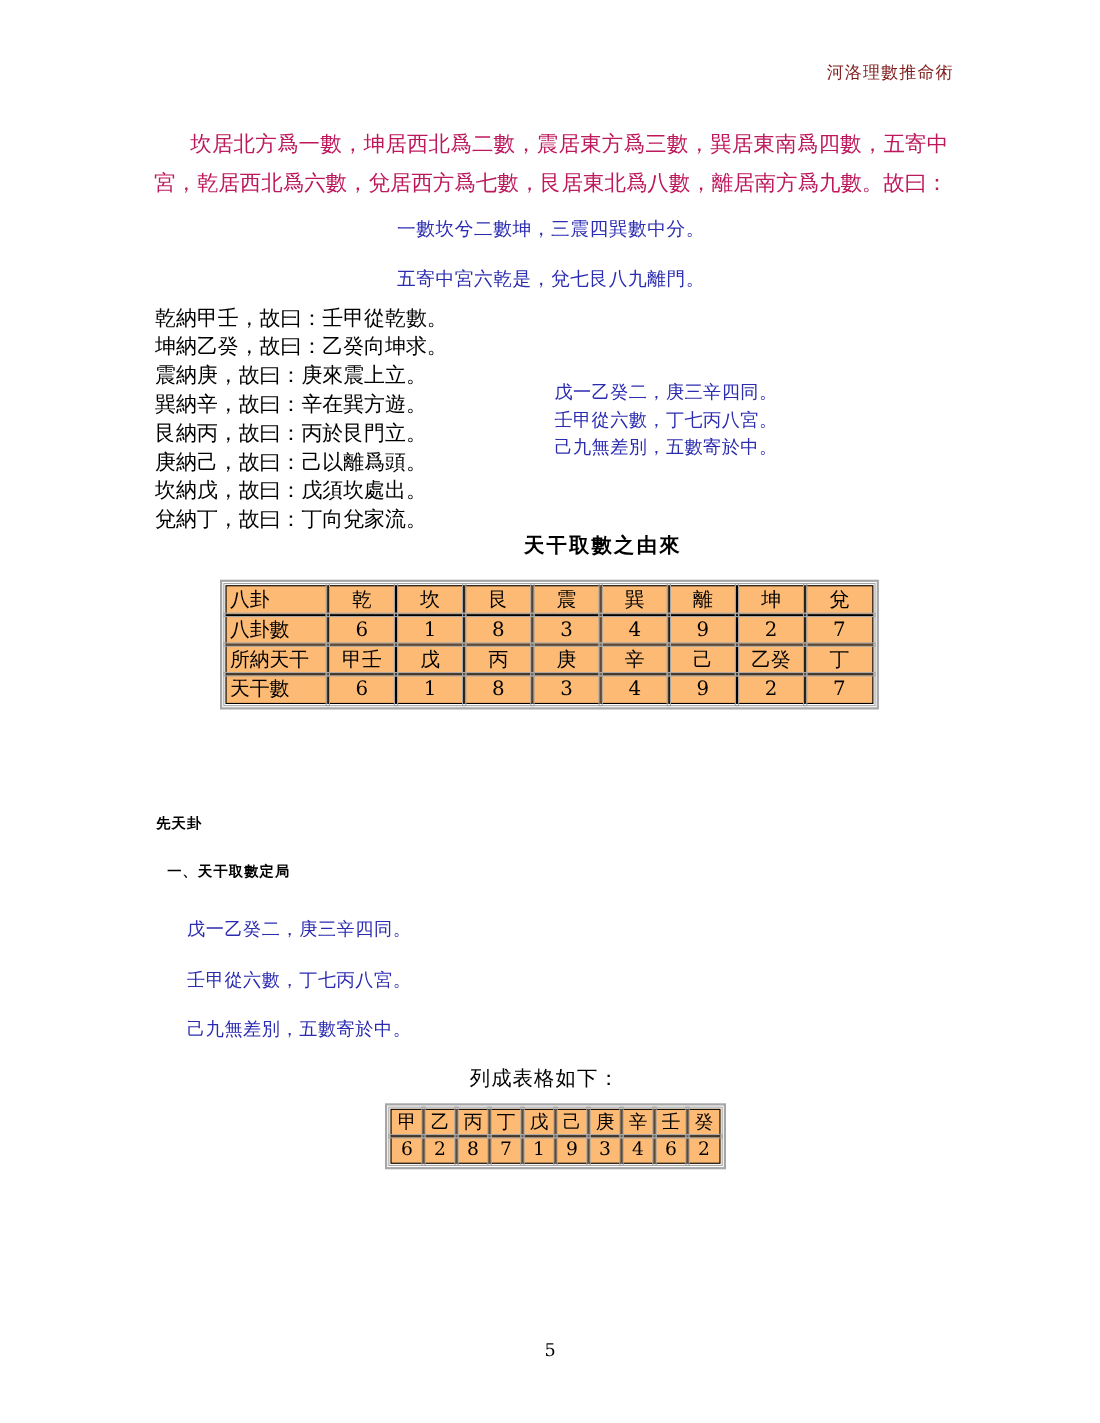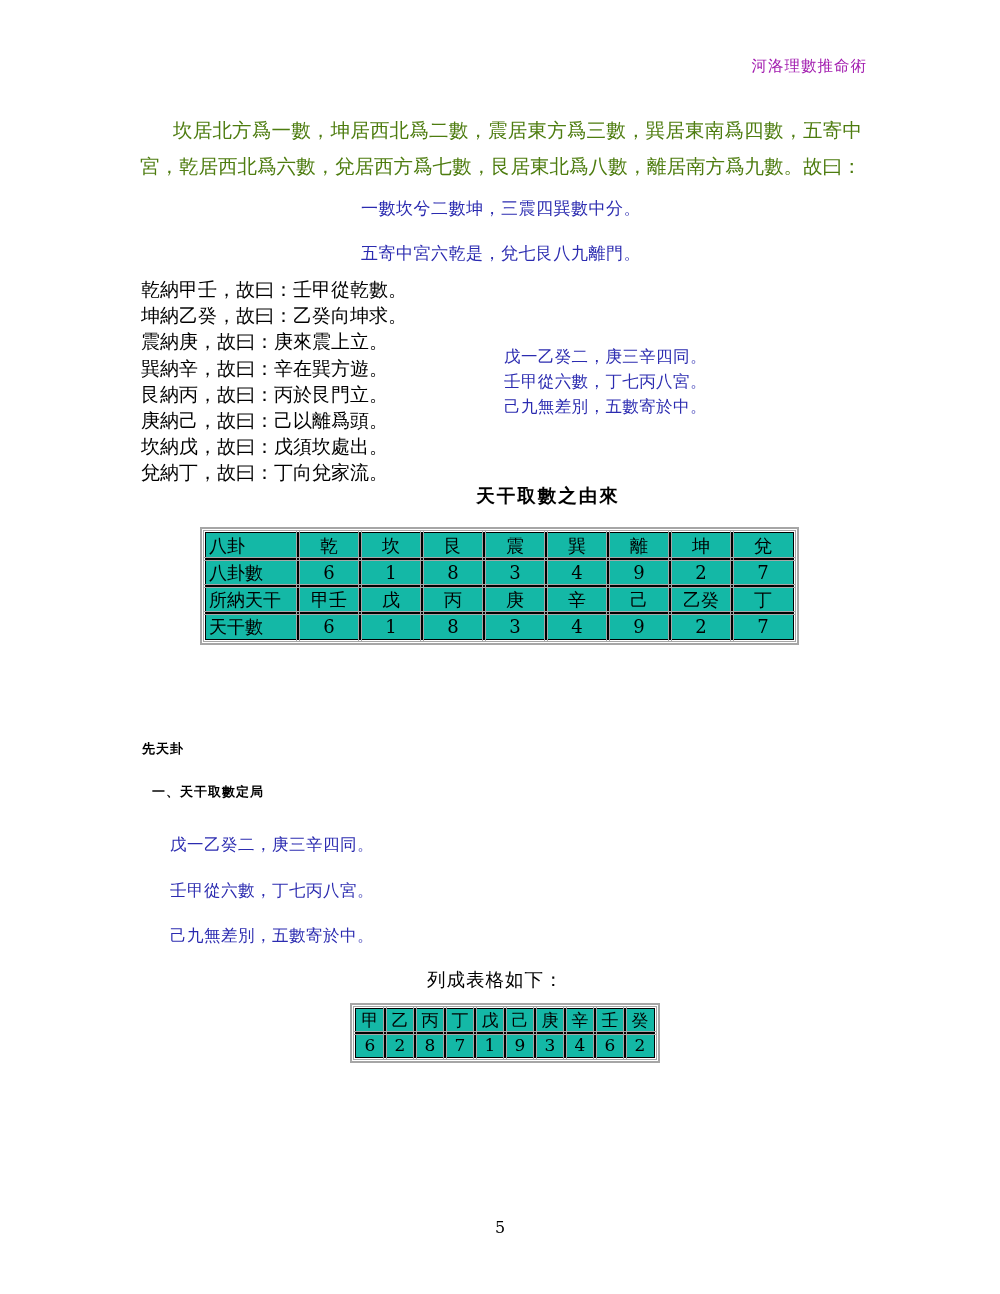--- a/index.html
+++ b/index.html
@@ -19,35 +19,35 @@
     overflow: hidden;
   }
 
   
   .header {
     position: absolute;
     top: 56px;
     right: 133px;
     font-size: 15.5px;
     letter-spacing: 1px;
-    color: #a21caf;
+    color: #7f1d1d;
     white-space: nowrap;
   }
 
   
   .body-para {
     position: absolute;
     left: 140px;
     width: 722px;
     font-size: 19.5px;
     line-height: 36px;
     text-indent: 33px;
     text-align: justify;
     text-justify: inter-character;
-    color: #4d7c0f;
+    color: #be185d;
   }
 
   .blue {
     color: #2b2bb0;
   }
 
   .verse-center {
     position: absolute;
     left: 140px;
     width: 722px;
@@ -124,21 +124,21 @@
     position: absolute;
     border-collapse: separate;
     border-spacing: 0;
     border: 2px solid #a6a6a6;
     background: #ffffff;
   }
   .doc-table td {
     border: 1px solid #000000;
     outline: 1px solid #a6a6a6;
     outline-offset: 1px;
-    background: #14b8a6;
+    background: #fdba74;
     text-align: center;
     vertical-align: middle;
     font-size: 18px;
     padding: 0;
   }
 
   
   #table-tiangan {
     left: 200px;
     top: 527px;

